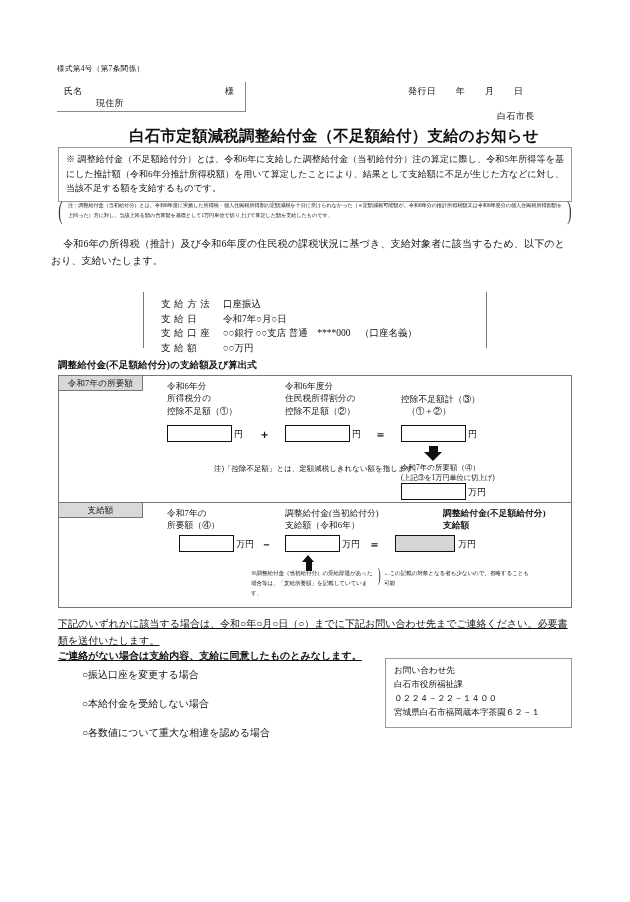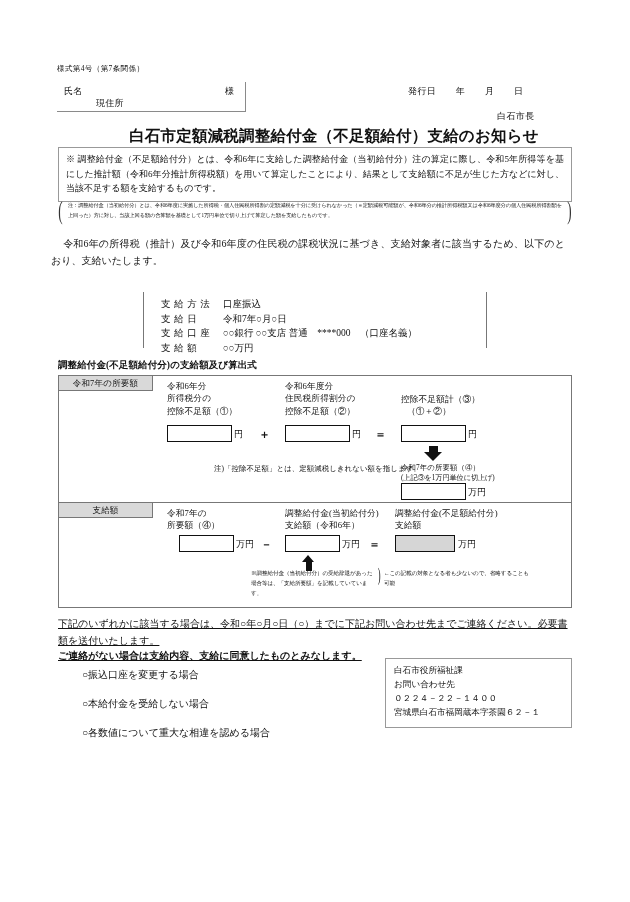--- a/index.html
+++ b/index.html
@@ -164,37 +164,37 @@
     width: 514px;
     border: 1px solid #777;
     box-sizing: border-box;
   }
   .calc .row { position: relative; }
   .calc .row.r1 { height: 126px; border-bottom: 1px solid #777; }
   .calc .row.r2 { height: 104px; }
   .rowhead {
     position: absolute;
     left: 0; top: 0;
-    width: 94px; height: 15px;
+    width: 84px; height: 15px;
     background: #d9d9d9;
     border-right: 1px solid #777;
     border-bottom: 1px solid #777;
     box-sizing: border-box;
     font-size: 8.5px;
     text-align: center;
     line-height: 14px;
     letter-spacing: 0.2px;
   }
   .collabel {
     position: absolute;
     font-size: 8.7px;
     line-height: 1.42;
     letter-spacing: 0.1px;
   }
-  .collabel.b { font-weight: normal; }
+  .collabel.b { font-weight: bold; margin-left: 48px; }
   .cellbox {
     position: absolute;
     border: 1.4px solid #111;
     background: #ffffff;
     box-sizing: border-box;
   }
   .cellbox.shaded { background: #d6d6d6; }
   .unit {
     position: absolute;
     font-size: 9px;
@@ -448,19 +448,19 @@
   <div class="bot-u1">下記のいずれかに該当する場合は、令和○年○月○日（○）までに下記お問い合わせ先までご連絡ください。必要書類を送付いたします。</div>
   <div class="bot-u2">ご連絡がない場合は支給内容、支給に同意したものとみなします。</div>
 
   <div class="bullets">
     <div>○振込口座を変更する場合</div>
     <div>○本給付金を受給しない場合</div>
     <div>○各数値について重大な相違を認める場合</div>
   </div>
 
   <div class="contact">
+    <div>お問い合わせ先</div>
     <div>白石市役所福祉課</div>
-    <div>お問い合わせ先</div>
     <div>０２２４－２２－１４００</div>
     <div>宮城県白石市福岡蔵本字茶園６２－１</div>
   </div>
 
 </div>
 
 </body></html>

